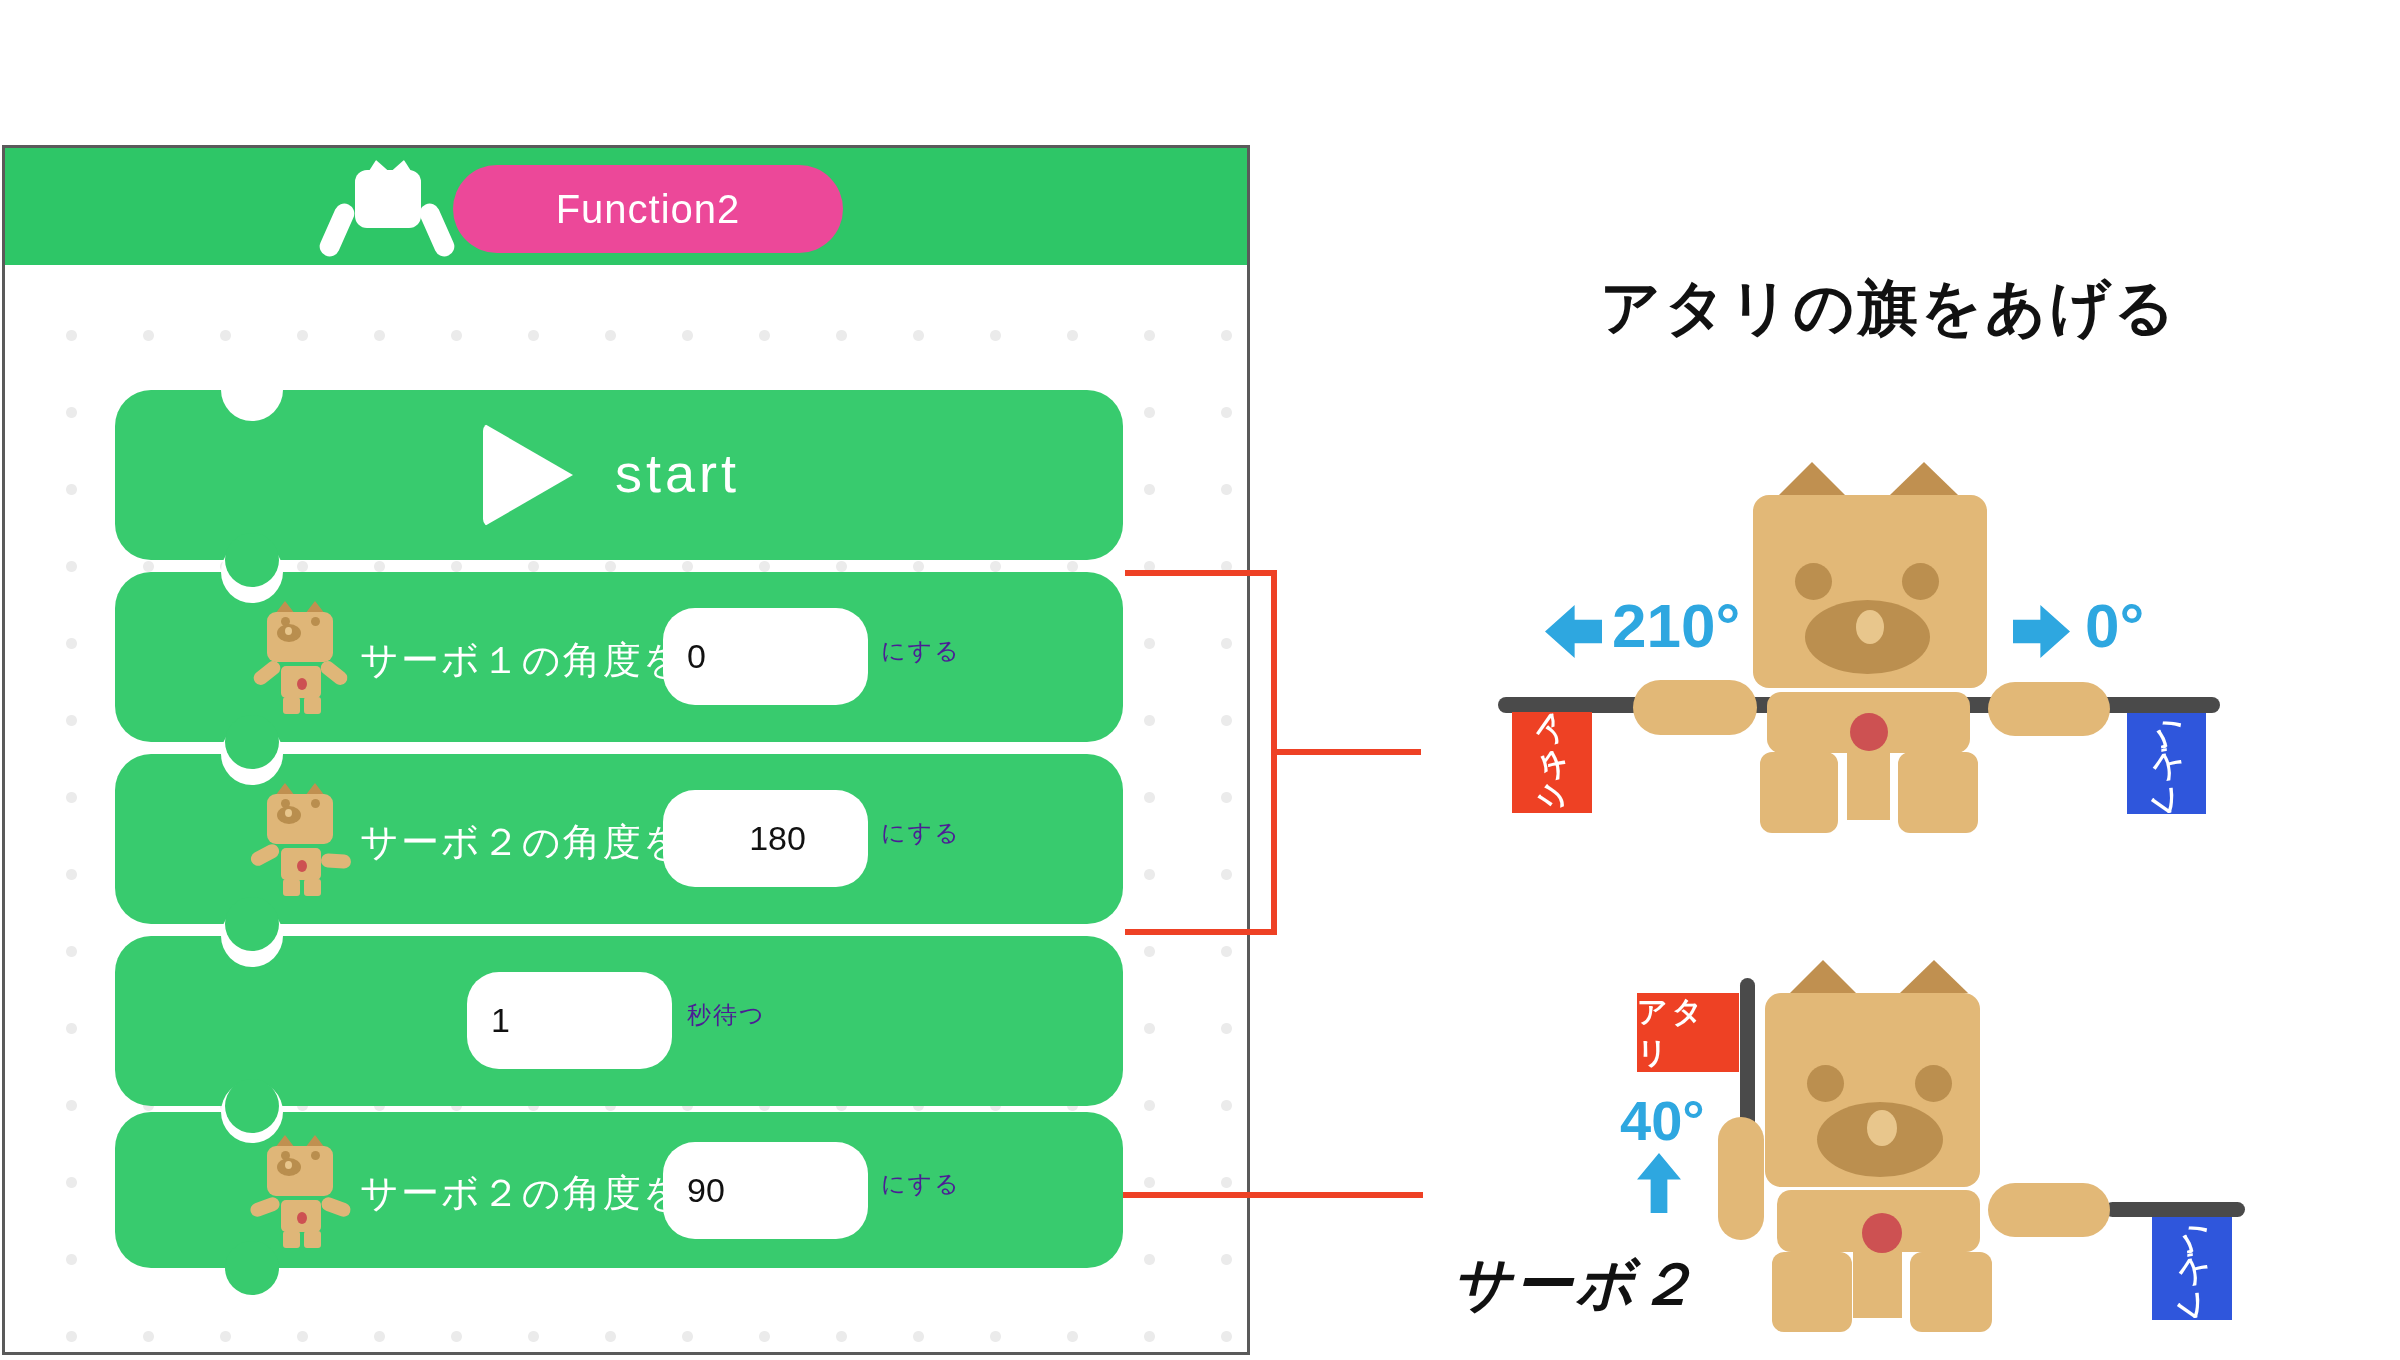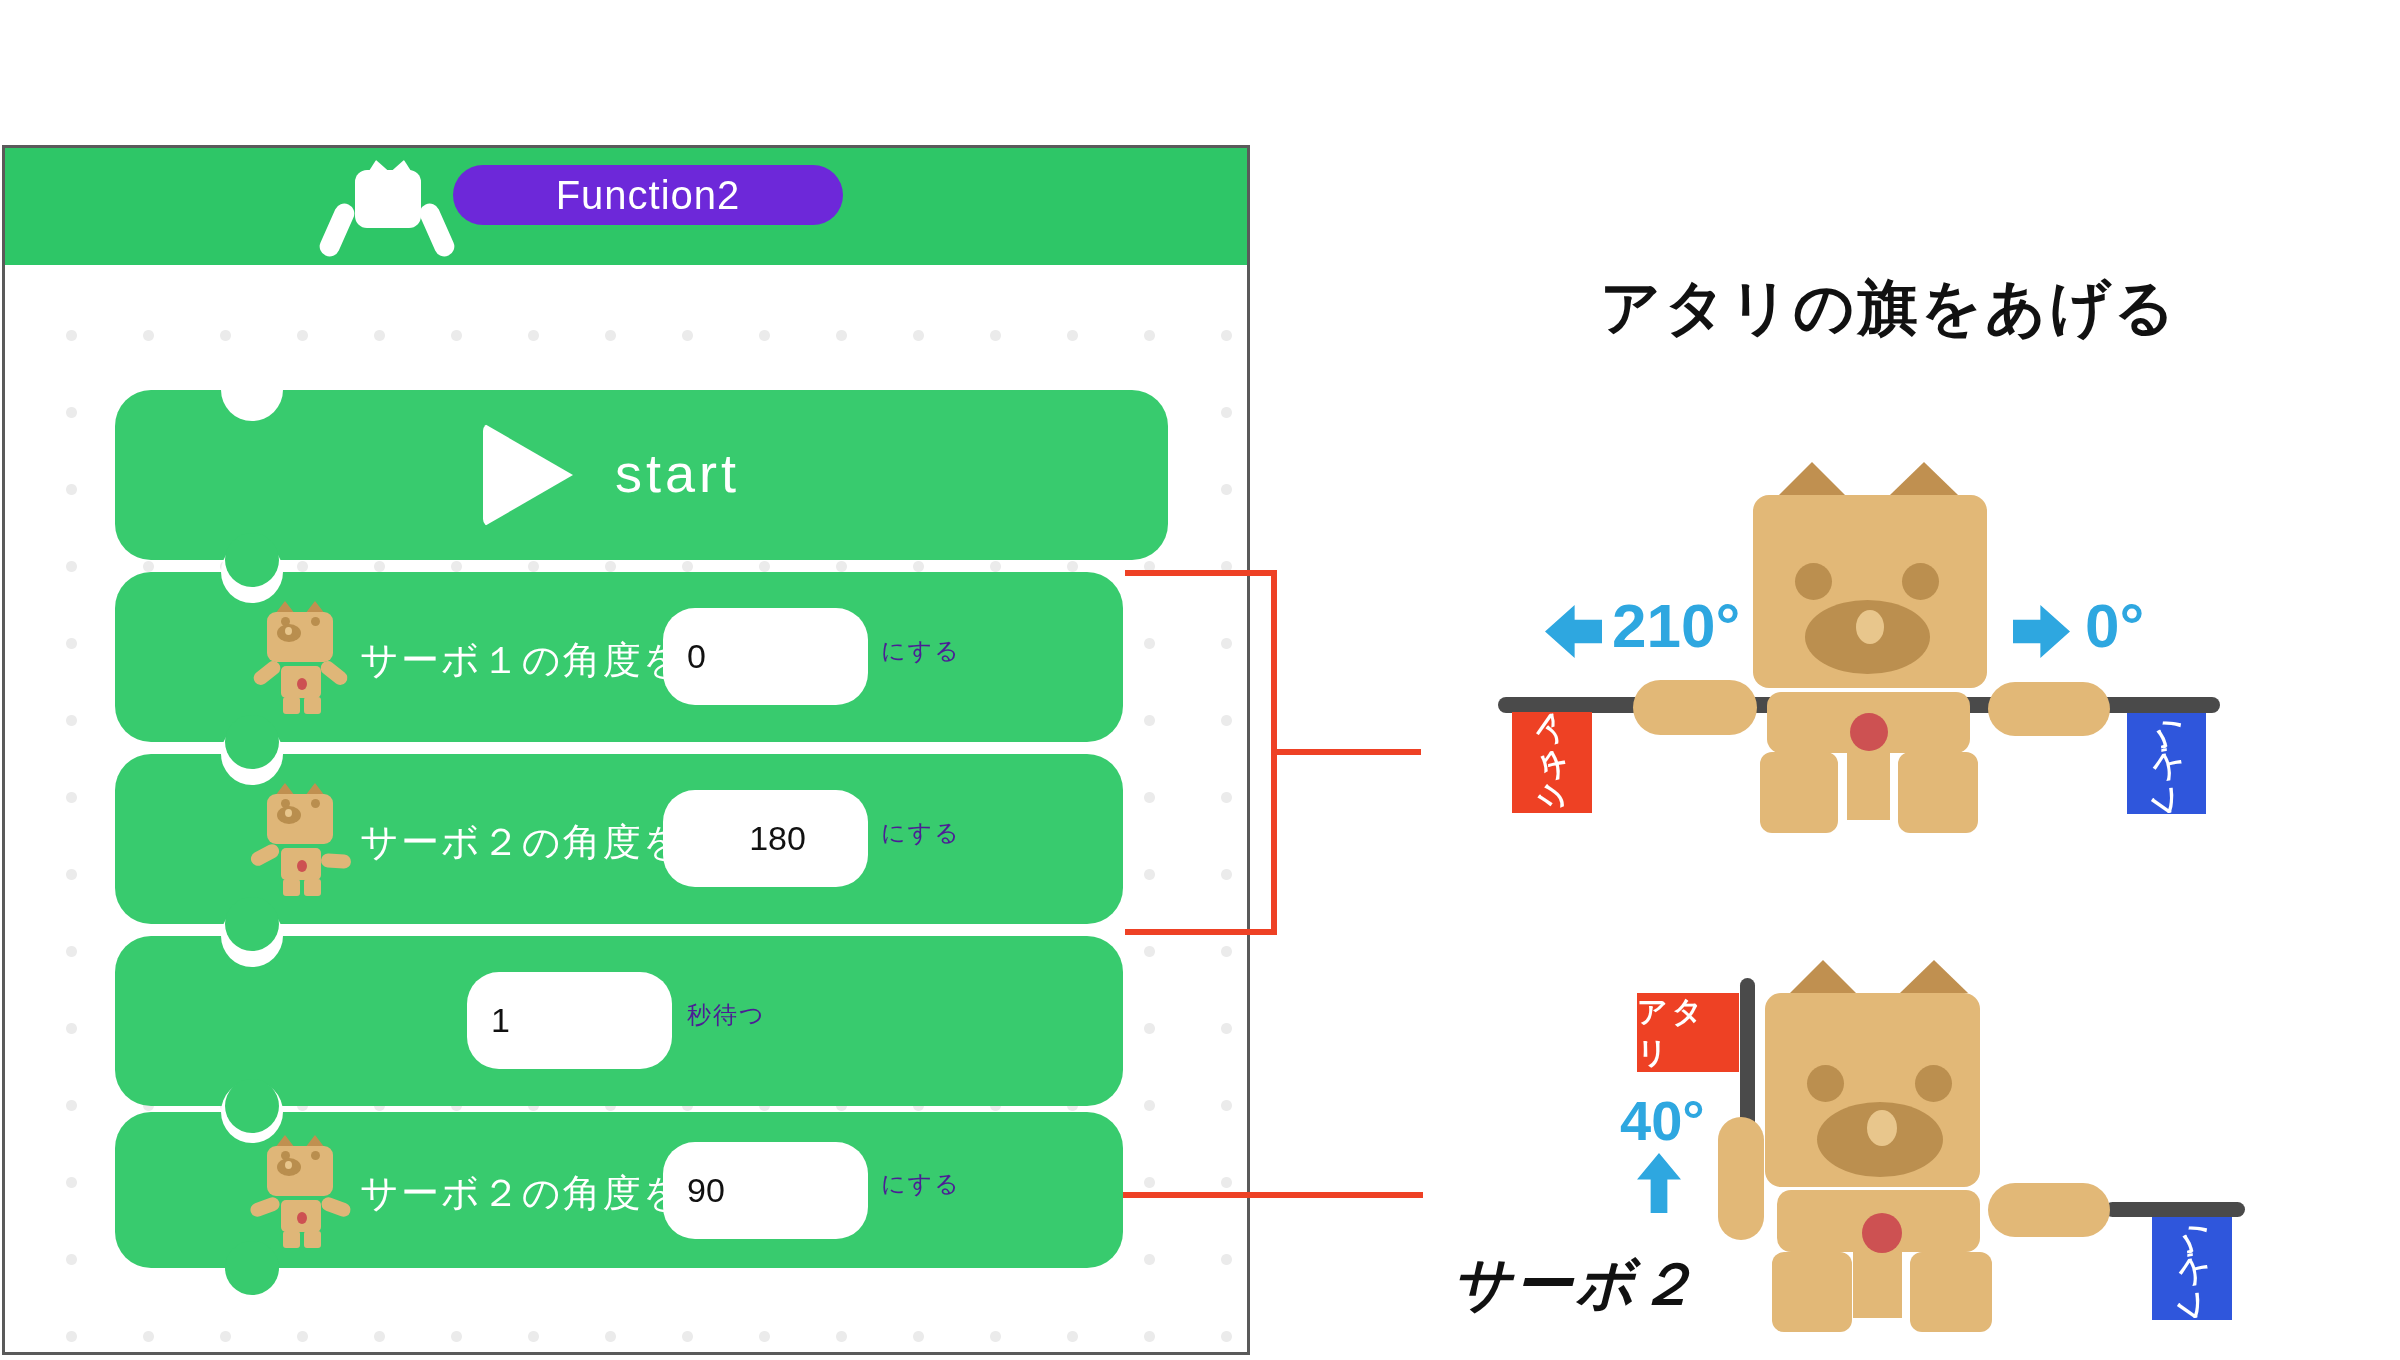--- a/index.html
+++ b/index.html
@@ -15,21 +15,21 @@
   .panel-header{left:0;top:0;width:100%;height:117px;background:#2ec667;}
   .panel-body{left:0;top:117px;width:100%;height:1087px;background:#fff;
     background-image:radial-gradient(circle,#ebebeb 5px,transparent 6px);
     background-size:77px 77px;background-position:28px 32px;}
 
   
   .cat-head{left:350px;top:23px;width:66px;height:58px;background:#fff;border-radius:12px;}
   .cat-ear{width:24px;height:14px;background:#fff;clip-path:polygon(50% 0,100% 100%,0 100%);}
   .cat-arm{width:20px;height:56px;background:#fff;border-radius:10px;}
 
-  .fn-pill{left:448px;top:17px;width:390px;height:60px;background:#6d28d9;border-radius:44px;
+  .fn-pill{left:448px;top:17px;width:390px;height:88px;background:#ec4899;border-radius:44px;
     color:#fff;font-size:40px;display:flex;align-items:center;justify-content:center;letter-spacing:1px;}
 
   
   .block{left:115px;width:1008px;height:170px;background:#38cb6e;border-radius:36px;z-index:2;}
   .bump{width:54px;height:54px;border-radius:50%;background:#38cb6e;z-index:4;}
   .notch{width:62px;height:62px;border-radius:50%;background:#fff;z-index:3;}
   .blk-label{color:#fff;font-size:38px;letter-spacing:2px;}
   .blk-suffix{color:#4c1d95;font-size:24px;letter-spacing:2px;}
   .blk-input{position:absolute;width:205px;height:97px;border:none;border-radius:32px;background:#fff;
     font-size:34px;color:#111;padding:0 0 0 24px;box-sizing:border-box;font-family:inherit;outline:none;}
@@ -101,21 +101,21 @@
         <div class="abs cat-arm" style="left:104px;top:44px;transform:rotate(-24deg);"></div>
       </div>
 
       <div class="abs fn-pill">
         <span>Function2</span>
       </div>
     </div>
     <div class="abs panel-body"></div>
   </div>
 
-  <div class="abs block" style="top:390px;padding-left:45px;">
+  <div class="abs block" style="top:390px;">
     <div class="abs play-tri" style="left:368px;top:33px;"></div>
     <div class="abs start-label" style="left:500px;top:52px;">start</div>
   </div>
   <div class="abs notch" style="left:221px;top:359px;"></div>
   <div class="abs bump" style="left:225px;top:533px;"></div>
 
   <div class="abs block" style="top:572px;">
     <div class="abs mini pose-up" style="left:140px;top:28px;">
       <div class="m-ear" style="left:20px;top:1px;"></div>
       <div class="m-ear" style="left:50px;top:1px;"></div>

